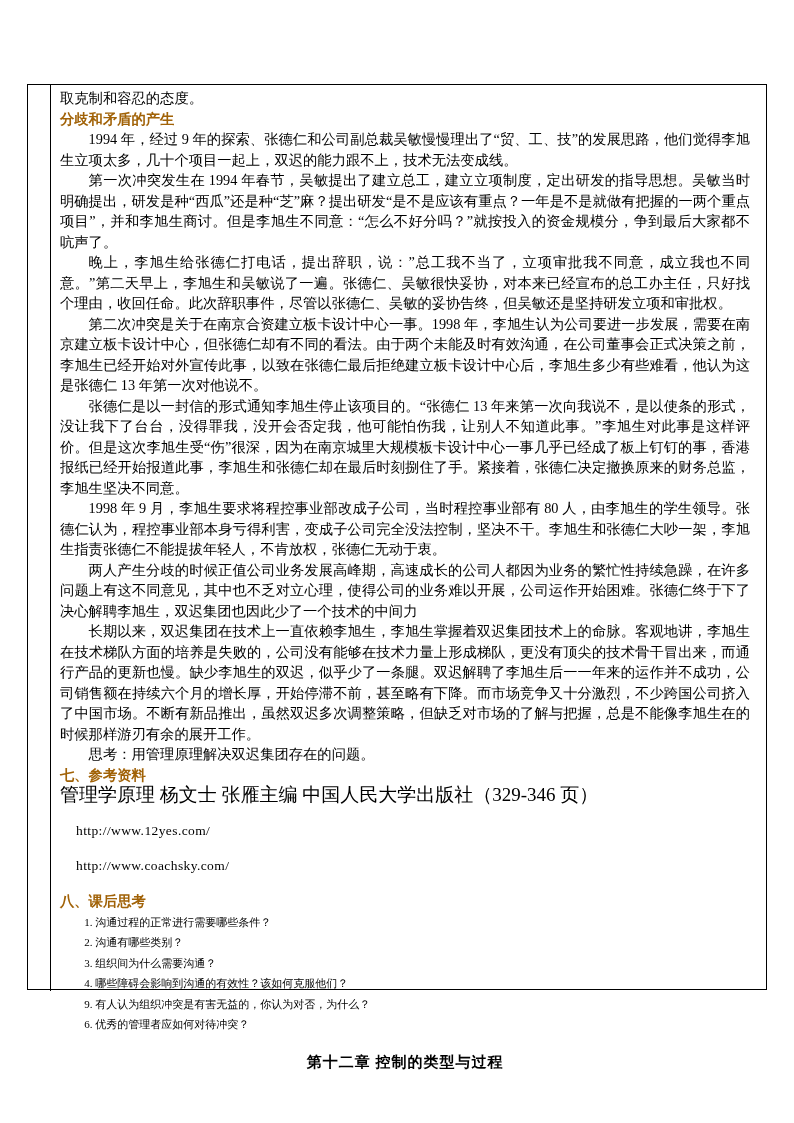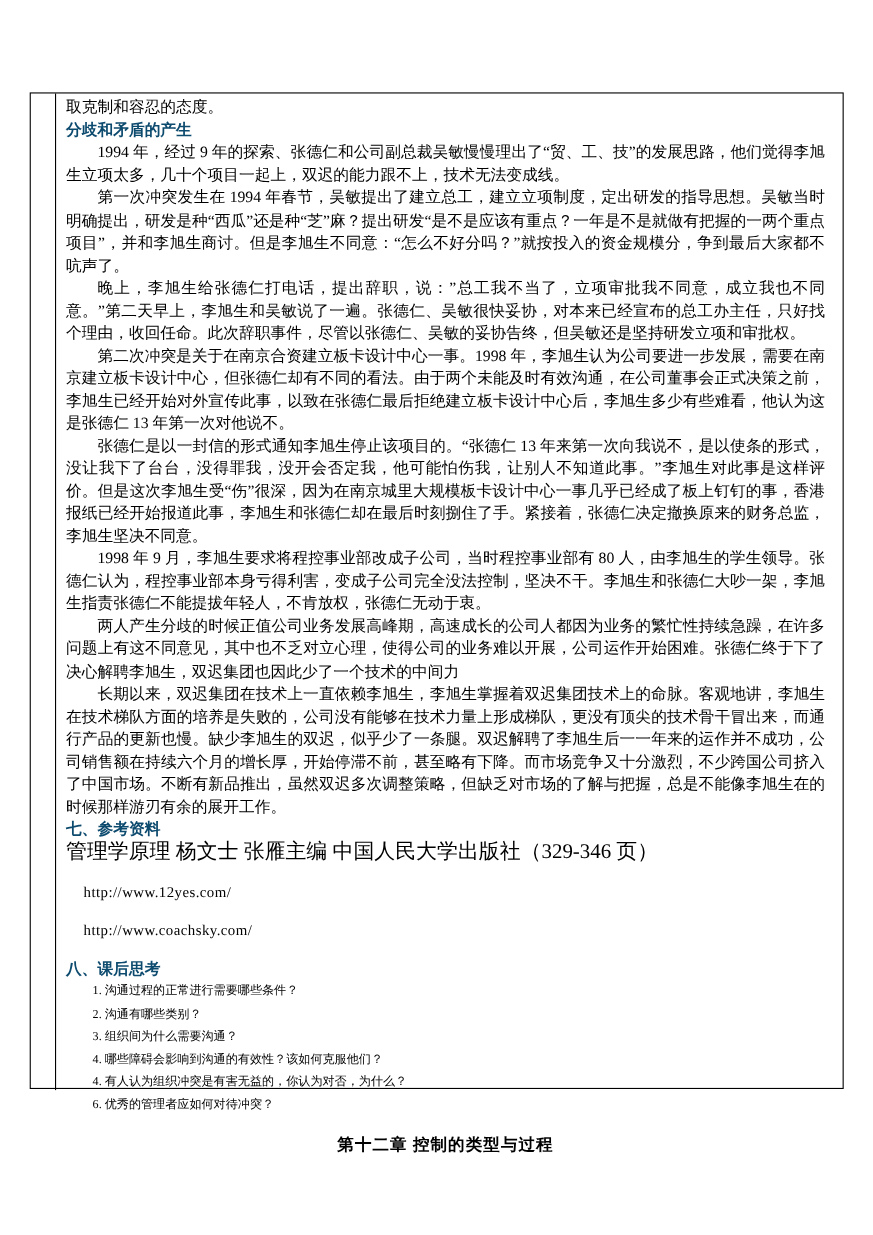--- a/index.html
+++ b/index.html
@@ -53,21 +53,21 @@
     text-justify: inter-ideograph;
   }
   p.indent2 {
     text-indent: 2em;
   }
   .heading {
     margin: 0;
     font-size: 14.3px;
     line-height: 20.5px;
     font-weight: bold;
-    color: #0c4a6e;
+    color: #a16207;
     font-family: "Liberation Serif", "DejaVu Serif", serif;
   }
   ol.qlist {
     margin: 0;
     padding-left: 0;
     list-style: none;
   }
   ol.qlist li {
     font-size: 11px;
     line-height: 20.5px;
@@ -113,31 +113,32 @@
 
   <p class="indent2">1994 年，经过 9 年的探索、张德仁和公司副总裁吴敏慢慢理出了“贸、工、技”的发展思路，他们觉得李旭生立项太多，几十个项目一起上，双迟的能力跟不上，技术无法变成线。</p>
   <p class="indent2">第一次冲突发生在 1994 年春节，吴敏提出了建立总工，建立立项制度，定出研发的指导思想。吴敏当时明确提出，研发是种“西瓜”还是种“芝”麻？提出研发“是不是应该有重点？一年是不是就做有把握的一两个重点项目”，并和李旭生商讨。但是李旭生不同意：“怎么不好分吗？”就按投入的资金规模分，争到最后大家都不吭声了。</p>
   <p class="indent2">晚上，李旭生给张德仁打电话，提出辞职，说：”总工我不当了，立项审批我不同意，成立我也不同意。”第二天早上，李旭生和吴敏说了一遍。张德仁、吴敏很快妥协，对本来已经宣布的总工办主任，只好找个理由，收回任命。此次辞职事件，尽管以张德仁、吴敏的妥协告终，但吴敏还是坚持研发立项和审批权。</p>
   <p class="indent2">第二次冲突是关于在南京合资建立板卡设计中心一事。1998 年，李旭生认为公司要进一步发展，需要在南京建立板卡设计中心，但张德仁却有不同的看法。由于两个未能及时有效沟通，在公司董事会正式决策之前，李旭生已经开始对外宣传此事，以致在张德仁最后拒绝建立板卡设计中心后，李旭生多少有些难看，他认为这是张德仁 13 年第一次对他说不。</p>
   <p class="indent2">张德仁是以一封信的形式通知李旭生停止该项目的。“张德仁 13 年来第一次向我说不，是以使条的形式，没让我下了台台，没得罪我，没开会否定我，他可能怕伤我，让别人不知道此事。”李旭生对此事是这样评价。但是这次李旭生受“伤”很深，因为在南京城里大规模板卡设计中心一事几乎已经成了板上钉钉的事，香港报纸已经开始报道此事，李旭生和张德仁却在最后时刻捌住了手。紧接着，张德仁决定撤换原来的财务总监，李旭生坚决不同意。</p>
   <p class="indent2">1998 年 9 月，李旭生要求将程控事业部改成子公司，当时程控事业部有 80 人，由李旭生的学生领导。张德仁认为，程控事业部本身亏得利害，变成子公司完全没法控制，坚决不干。李旭生和张德仁大吵一架，李旭生指责张德仁不能提拔年轻人，不肯放权，张德仁无动于衷。</p>
   <p class="indent2">两人产生分歧的时候正值公司业务发展高峰期，高速成长的公司人都因为业务的繁忙性持续急躁，在许多问题上有这不同意见，其中也不乏对立心理，使得公司的业务难以开展，公司运作开始困难。张德仁终于下了决心解聘李旭生，双迟集团也因此少了一个技术的中间力</p>
 
   <p class="indent2">长期以来，双迟集团在技术上一直依赖李旭生，李旭生掌握着双迟集团技术上的命脉。客观地讲，李旭生在技术梯队方面的培养是失败的，公司没有能够在技术力量上形成梯队，更没有顶尖的技术骨干冒出来，而通行产品的更新也慢。缺少李旭生的双迟，似乎少了一条腿。双迟解聘了李旭生后一一年来的运作并不成功，公司销售额在持续六个月的增长厚，开始停滞不前，甚至略有下降。而市场竞争又十分激烈，不少跨国公司挤入了中国市场。不断有新品推出，虽然双迟多次调整策略，但缺乏对市场的了解与把握，总是不能像李旭生在的时候那样游刃有余的展开工作。</p>
+  <p class="indent2">思考：用管理原理解决双迟集团存在的问题。</p>
 
   <p class="heading">七、参考资料</p>
   <p class="ref-line">管理学原理    杨文士 张雁主编    中国人民大学出版社（329-346 页）</p>
   <p class="url-line">http://www.12yes.com/</p>
   <p class="url-line">http://www.coachsky.com/</p>
 
   <p class="heading">八、课后思考</p>
   <ol class="qlist">
     <li>1. 沟通过程的正常进行需要哪些条件？</li>
     <li>2. 沟通有哪些类别？</li>
     <li>3. 组织间为什么需要沟通？</li>
     <li>4. 哪些障碍会影响到沟通的有效性？该如何克服他们？</li>
-    <li>4. 有人认为组织冲突是有害无益的，你认为对否，为什么？</li>
+    <li>9. 有人认为组织冲突是有害无益的，你认为对否，为什么？</li>
     <li>6. 优秀的管理者应如何对待冲突？</li>
   </ol>
 
   <p class="chapter-title">第十二章 控制的类型与过程</p>
 
 </div>
 
 </body></html>

